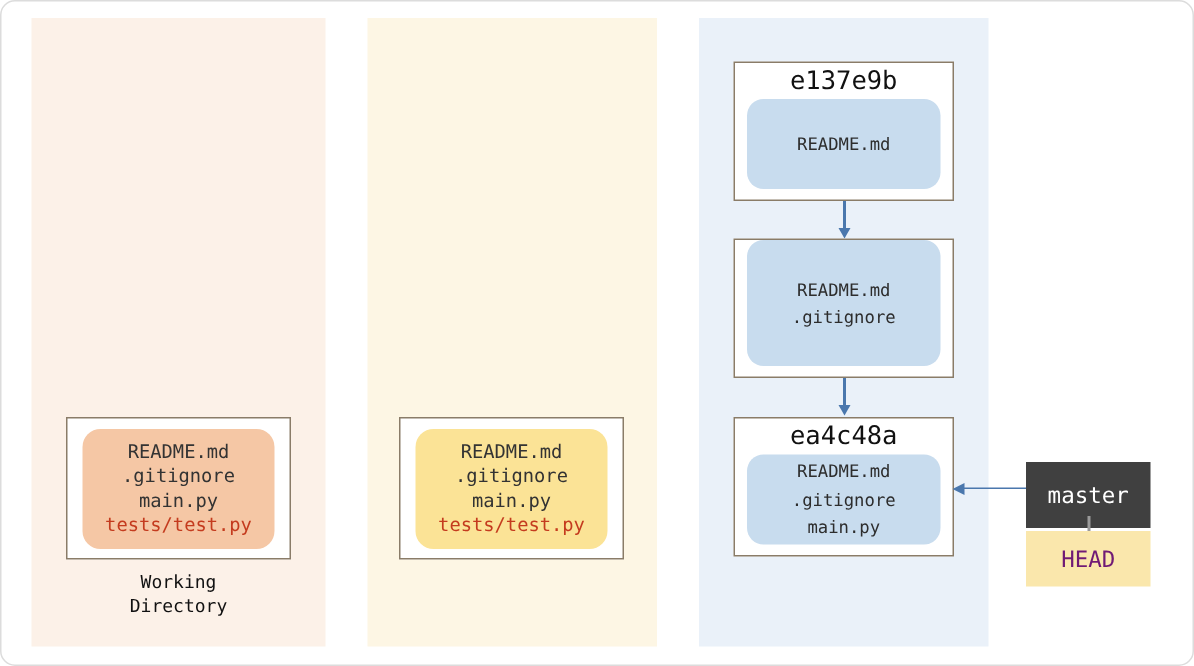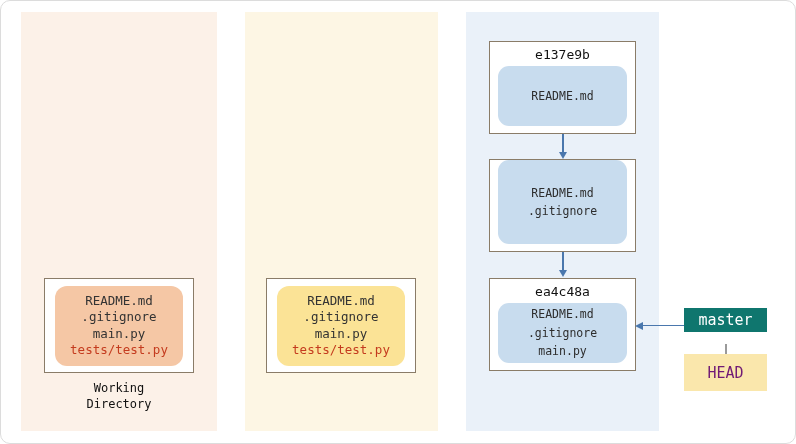--- a/index.html
+++ b/index.html
@@ -32,39 +32,39 @@
   .chip-working{background:#f5c7a5;}
   .chip-stage{background:#fbe396;}
   .file-line{display:block;}
   .file-line.untracked{color:#c43b1e;}
 
   .commit-box{
     position:absolute;left:23px;width:147px;height:93px;background:#fff;
     border:1.5px solid #8a7c68;box-sizing:border-box;display:flex;flex-direction:column;
   }
   .commit-0{top:29px;} .commit-1{top:147px;} .commit-2{top:266px;}
-  .commit-hash{height:24px;line-height:25px;text-align:center;font-size:13px;color:#111;}
+  .commit-hash{height:24px;line-height:25px;text-align:center;font-size:17px;color:#111;}
   .chip-commit{
     flex:1;margin:0 8px 7px 8px;background:#c8dcee;border-radius:11px;
     display:flex;flex-direction:column;align-items:center;justify-content:center;
     font-size:11.5px;line-height:1.6;color:#2d2d2d;text-align:center;width:auto;padding:0;
   }
 
   .arrow-down{position:absolute;left:0;top:0;}
   .arrow-down .line{position:absolute;left:96px;width:1.5px;height:18px;background:#4a77ad;}
   .arrow-down .head{position:absolute;left:92.5px;width:0;height:0;
     border-left:4px solid transparent;border-right:4px solid transparent;border-top:7px solid #4a77ad;}
   .arrow-0 .line{top:122px;} .arrow-0 .head{top:140px;}
   .arrow-1 .line{top:240px;} .arrow-1 .head{top:258px;}
 
   .ref-badge{
     position:absolute;left:683px;width:83px;display:flex;align-items:center;justify-content:center;
     font-size:15px;box-sizing:border-box;
   }
-  .ref-master{top:307px;height:24px;background:#0f766e;color:#ffffff;}
+  .ref-master{top:307px;height:44px;background:#404040;color:#ffffff;}
   .ref-head{top:353px;height:37px;background:#fae7ac;color:#701a75;}
   .connector-v{position:absolute;left:724px;top:343px;width:1.5px;height:10px;background:#9a9a9a;}
 
   .arrow-left{position:absolute;left:0;top:0;}
   .arrow-left .line{position:absolute;left:641px;top:323.5px;width:42px;height:1.5px;background:#4a77ad;}
   .arrow-left .head{position:absolute;left:634px;top:320.5px;width:0;height:0;
     border-top:4px solid transparent;border-bottom:4px solid transparent;border-right:8px solid #4a77ad;}
 </style>
 </head>
 <body>

